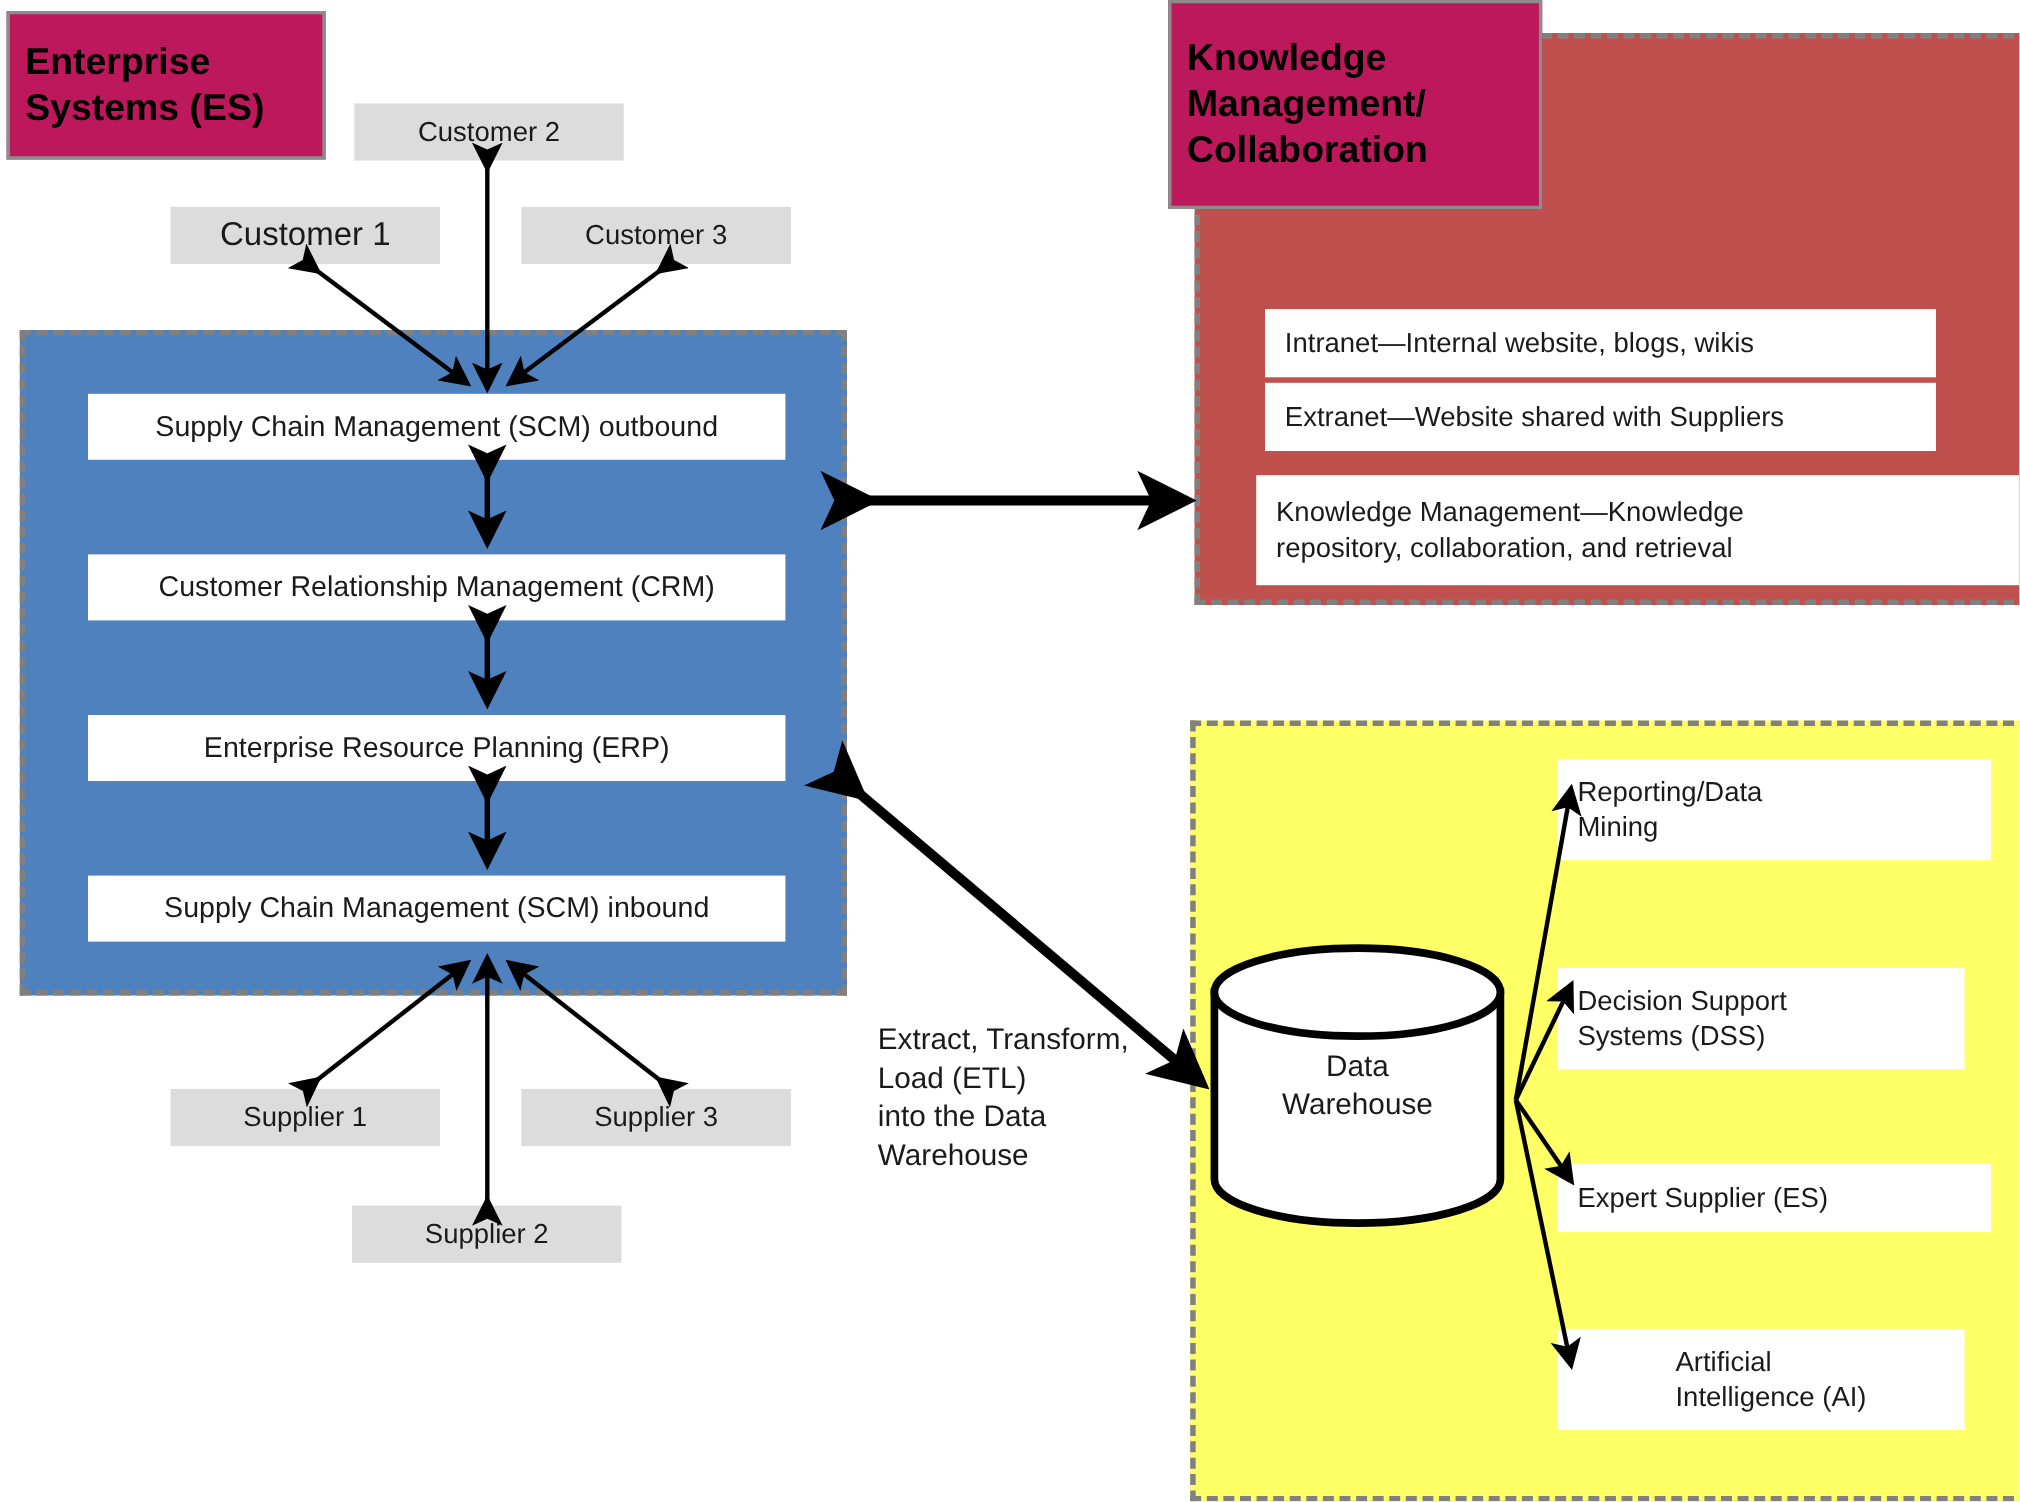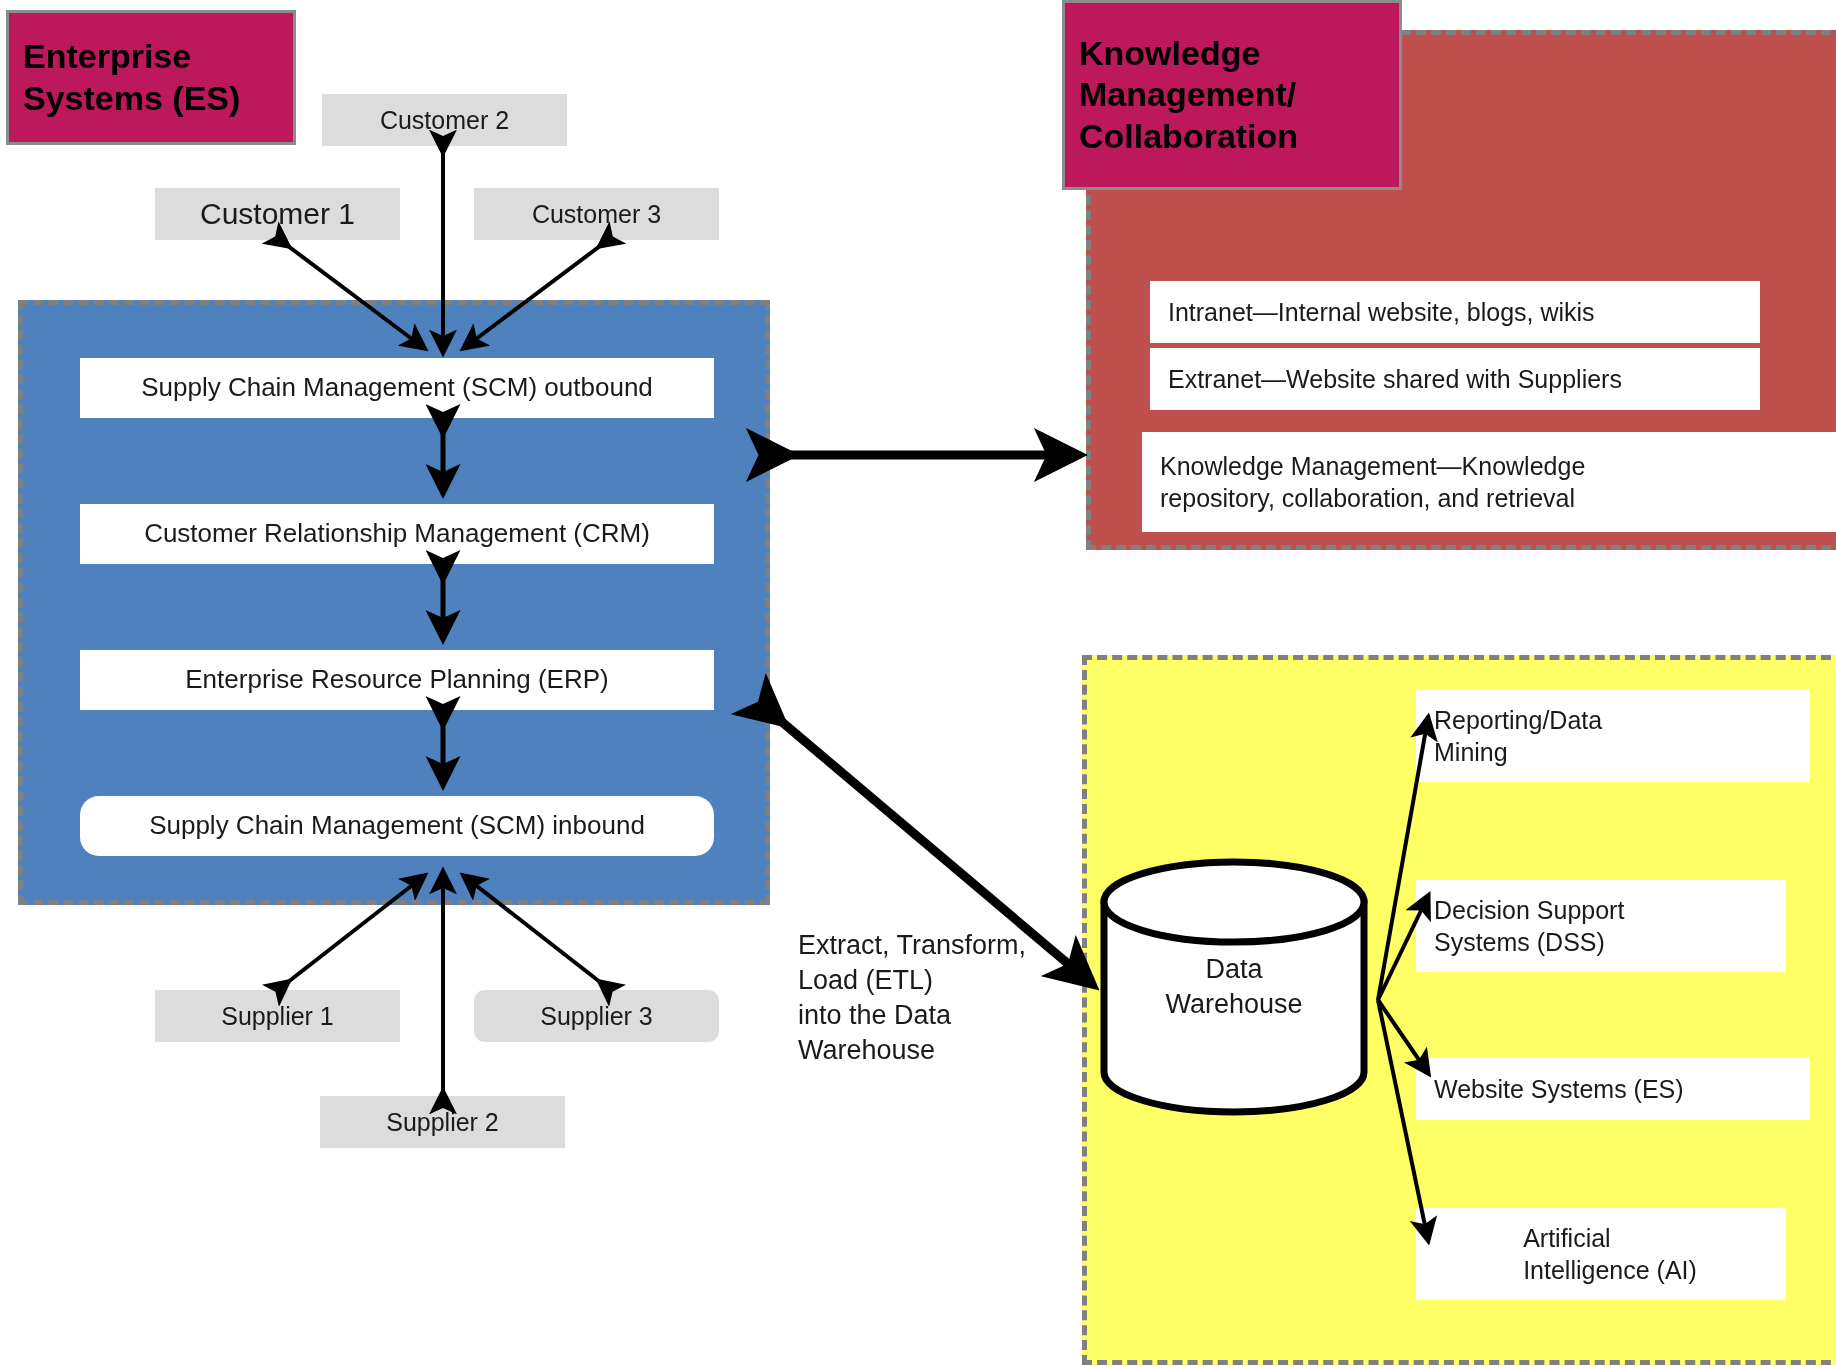--- a/index.html
+++ b/index.html
@@ -127,21 +127,21 @@
   </div>
 
   <div class="card center" style="left:80px; top:504px; width:634px; height:60px; font-size:26px;">
     <span>Customer Relationship Management (CRM)</span>
   </div>
 
   <div class="card center" style="left:80px; top:650px; width:634px; height:60px; font-size:26px;">
     <span>Enterprise Resource Planning (ERP)</span>
   </div>
 
-  <div class="card center" style="left:80px; top:796px; width:634px; height:60px; font-size:26px;border-radius:19px;">
+  <div class="card center" style="left:80px; top:796px; width:634px; height:60px; font-size:26px;">
     <span>Supply Chain Management (SCM) inbound</span>
   </div>
 
   <div class="entity" style="left:155px; top:188px; width:245px; height:52px; font-size:30px;">
     <span>Customer 1</span>
   </div>
 
   <div class="entity" style="left:322px; top:94px; width:245px; height:52px; font-size:25px;">
     <span>Customer 2</span>
   </div>
@@ -151,21 +151,21 @@
   </div>
 
   <div class="entity" style="left:155px; top:990px; width:245px; height:52px; font-size:25px;">
     <span>Supplier 1</span>
   </div>
 
   <div class="entity" style="left:320px; top:1096px; width:245px; height:52px; font-size:25px;">
     <span>Supplier 2</span>
   </div>
 
-  <div class="entity" style="left:474px; top:990px; width:245px; height:52px; font-size:25px;border-radius:11px;">
+  <div class="entity" style="left:474px; top:990px; width:245px; height:52px; font-size:25px;">
     <span>Supplier 3</span>
   </div>
 
   <div class="title-plate" style="left:1062px; top:0px; width:340px; height:190px; font-size:34px;">
     <div>
       <div>Knowledge</div>
       <div>Management/</div>
       <div>Collaboration</div>
     </div>
   </div>
@@ -199,21 +199,21 @@
     <span>Reporting/Data
 Mining</span>
   </div>
 
   <div class="card left" style="left:1416px; top:880px; width:370px; height:92px; font-size:25px; white-space:pre-line;">
     <span>Decision Support
 Systems (DSS)</span>
   </div>
 
   <div class="card left" style="left:1416px; top:1058px; width:394px; height:62px; font-size:25px;">
-    <span>Website Systems (ES)</span>
+    <span>Expert Supplier (ES)</span>
   </div>
 
   <div class="card left" style="left:1416px; top:1208px; width:370px; height:92px; font-size:25px; white-space:pre-line;justify-content:center;">
     <span>Artificial
 Intelligence (AI)</span>
   </div>
 
   <div class="free-label" style="left:798px; top:928px; width:260px; font-size:27px;">Extract, Transform,
 Load (ETL)
 into the Data

